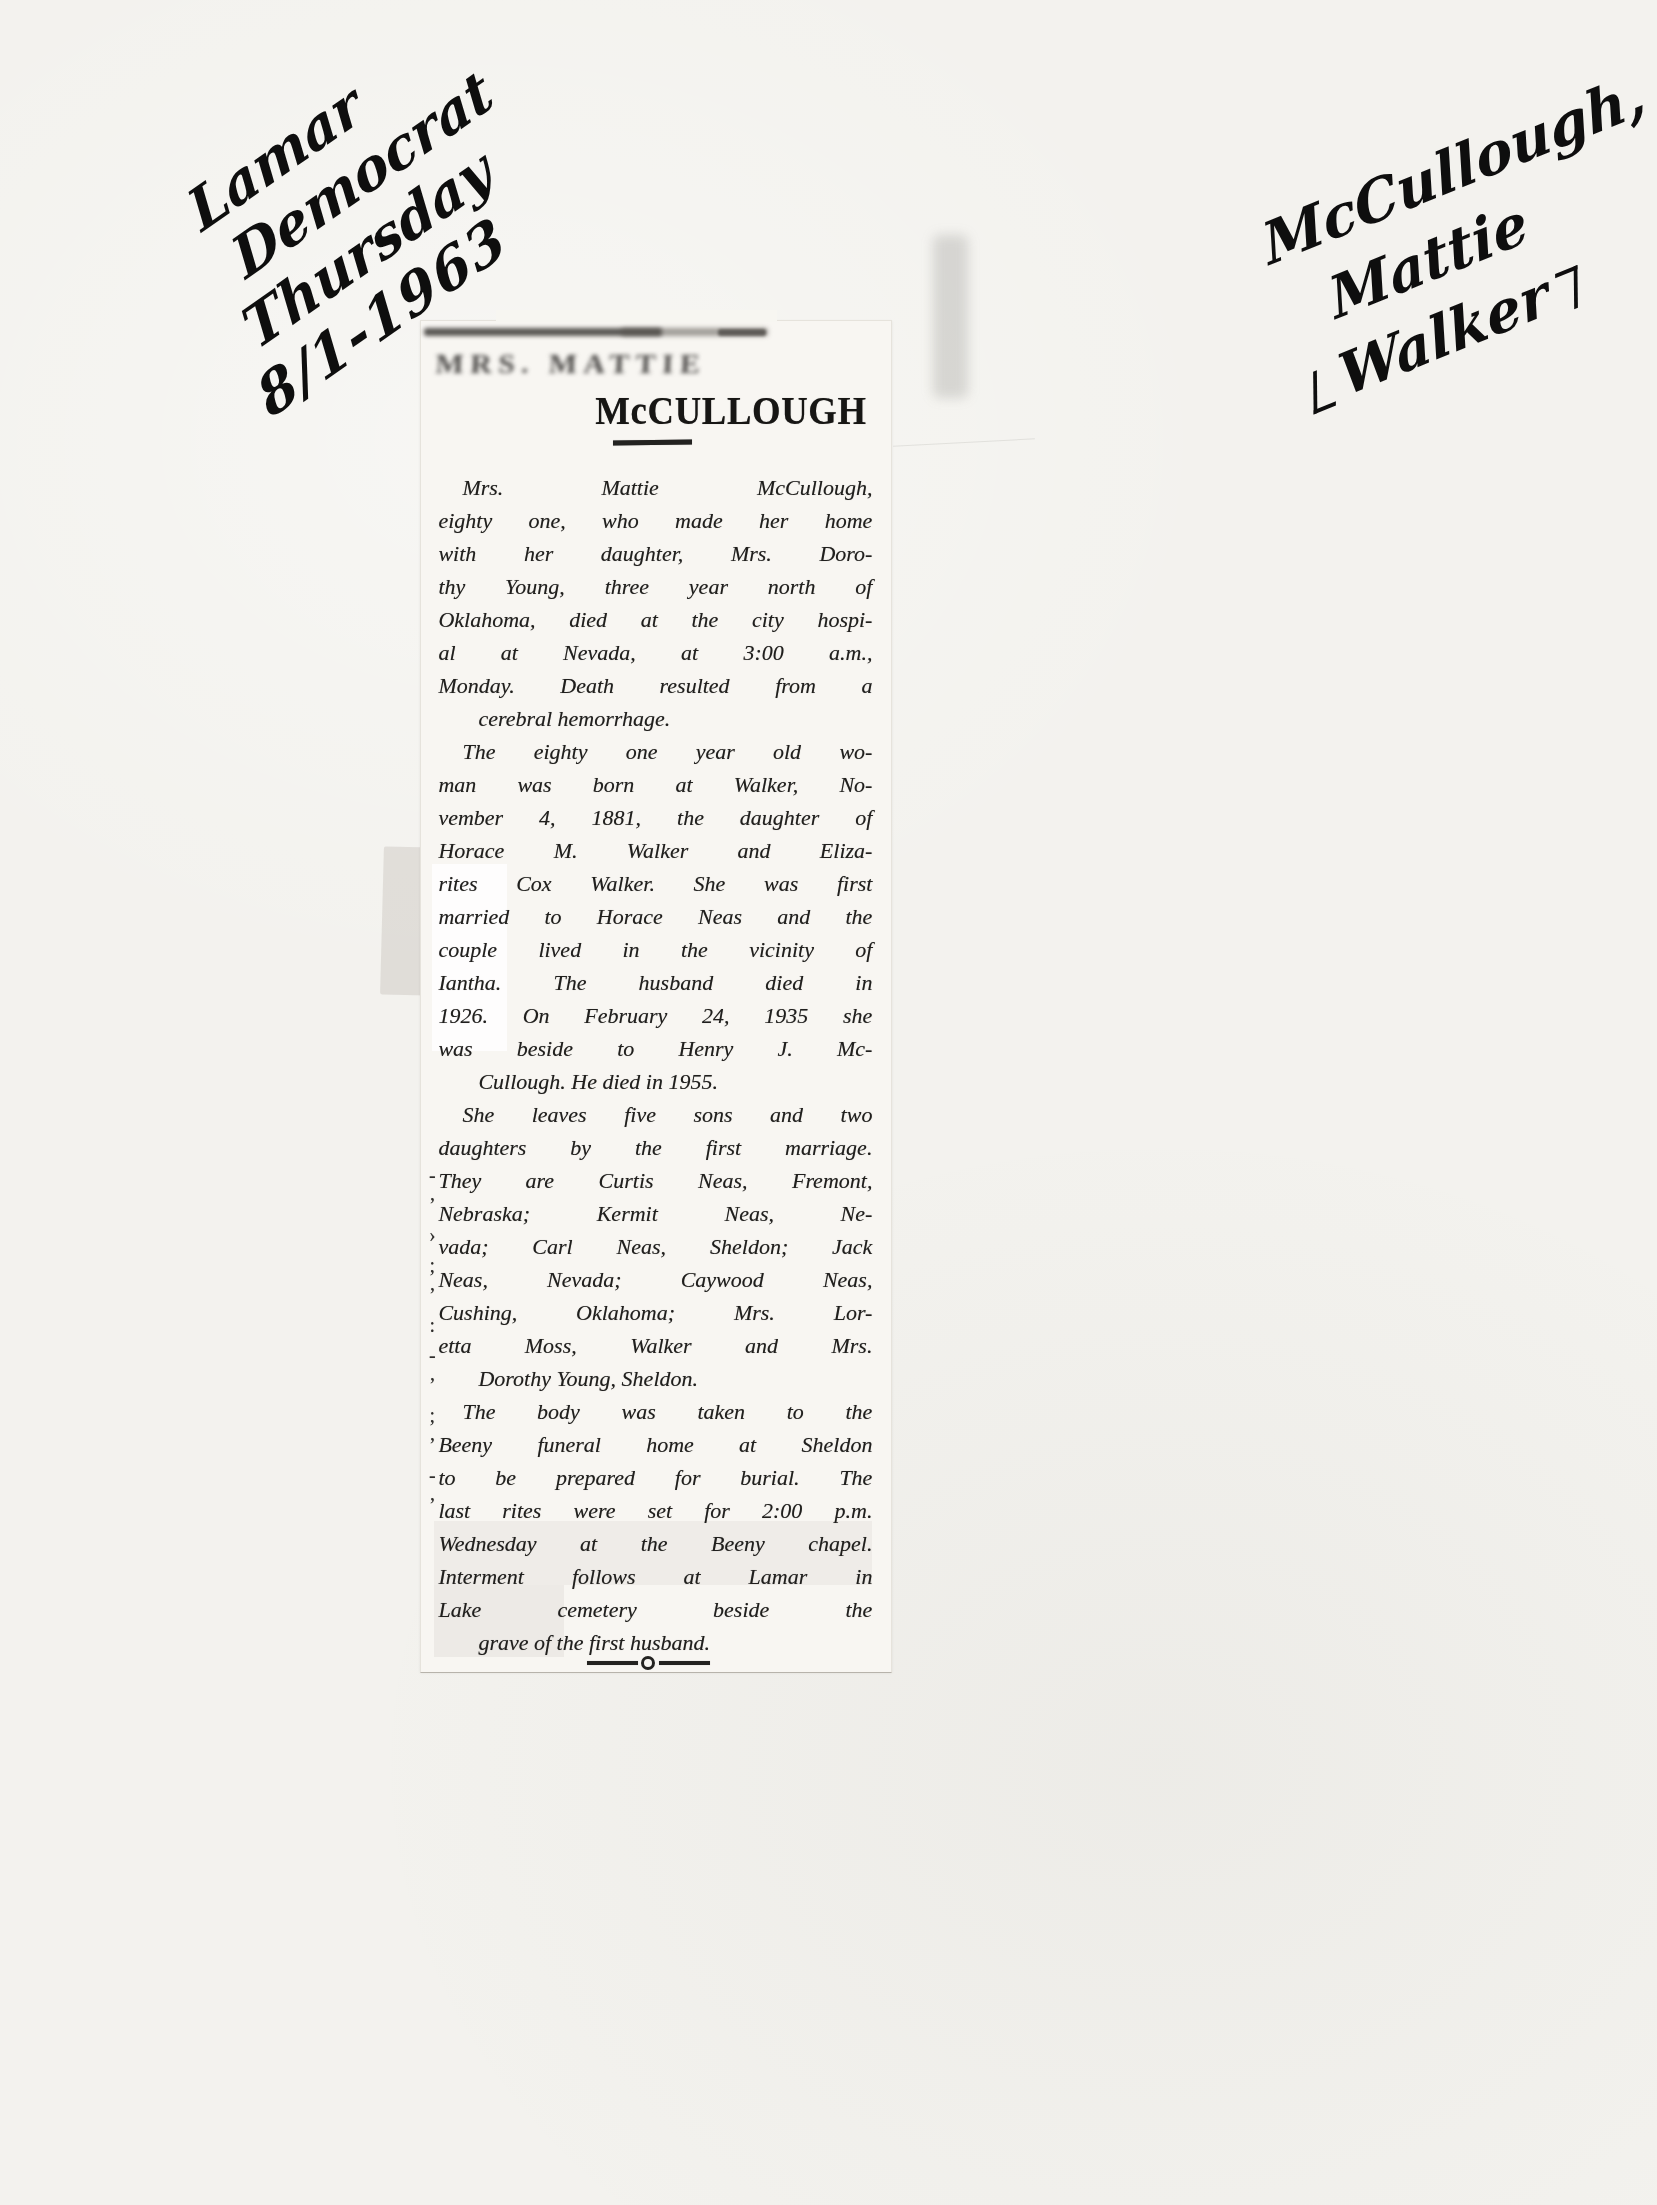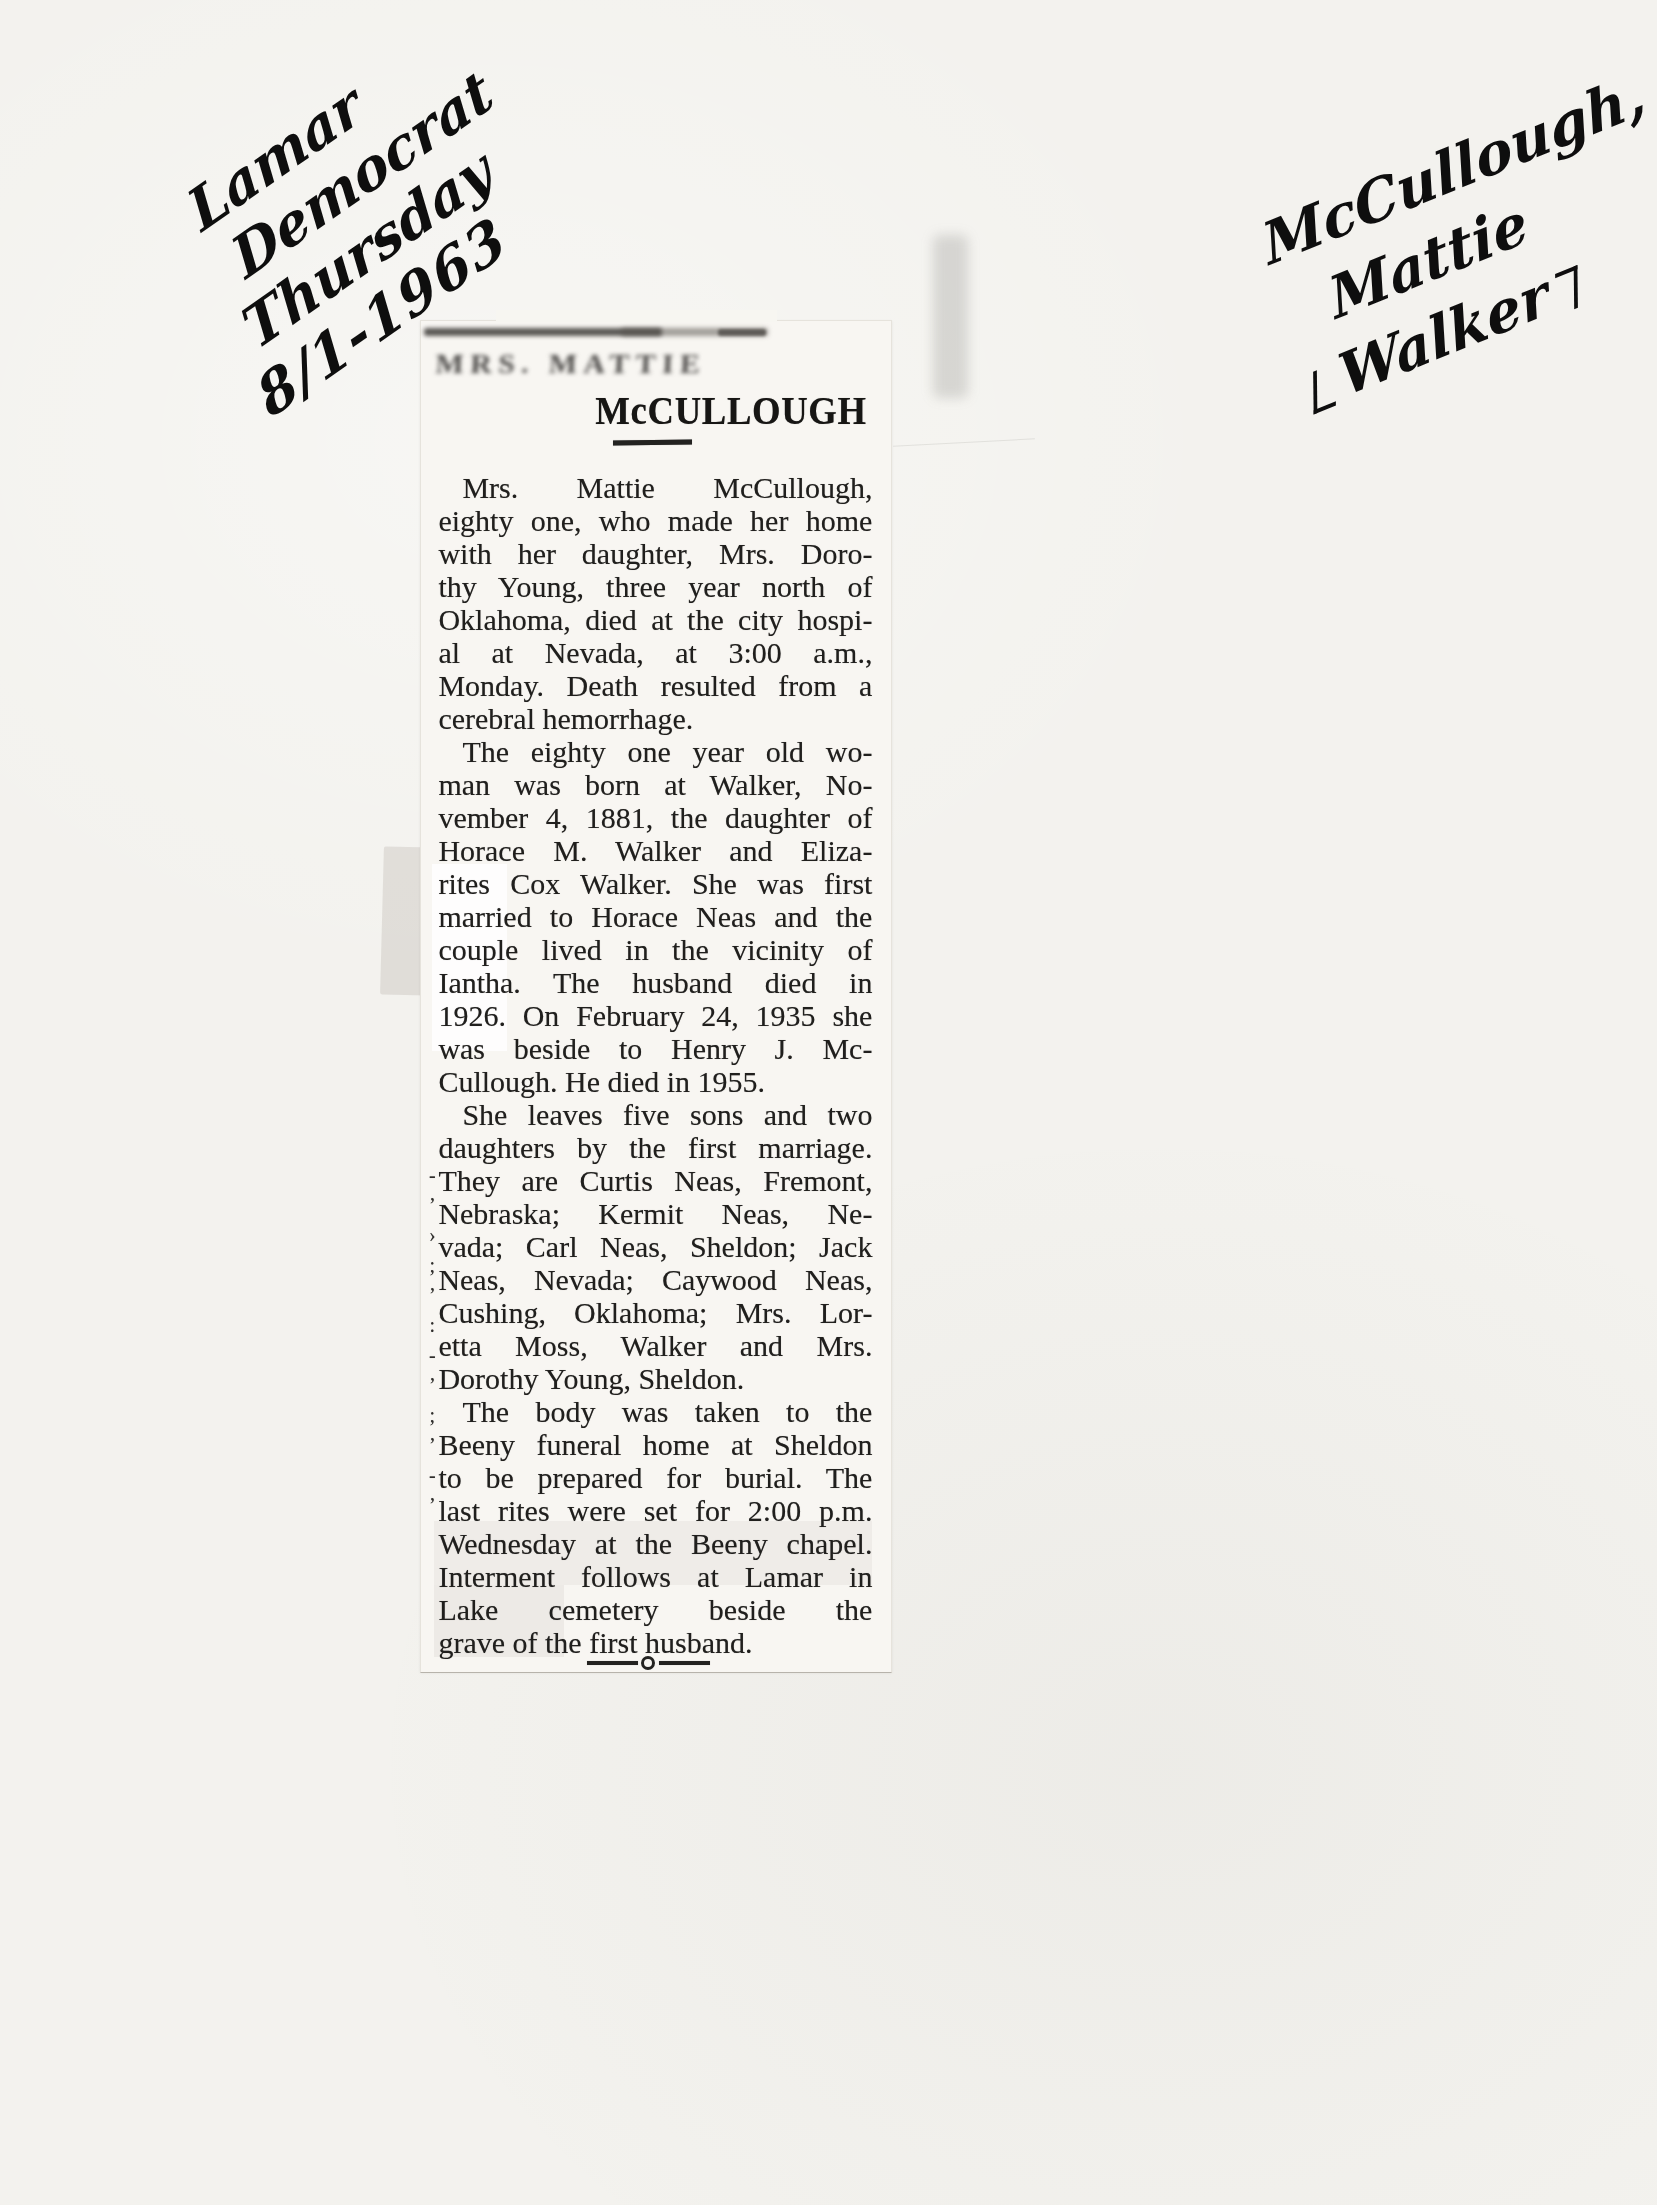--- a/index.html
+++ b/index.html
@@ -77,29 +77,30 @@
     white-space:nowrap;
   }
   .title-rule{
     position:absolute;left:192px;top:119px;width:79px;height:4.7px;
     background:#232220;transform:rotate(-.6deg);
     box-shadow:0 0 0.7px rgba(0,0,0,.5);
   }
 
   .obit-body{
     position:absolute;left:17.4px;top:150px;width:434px;
-    font-size:30px;line-height:33px;color:#201f1d;
+    font-size:22px;line-height:33px;color:#201f1d;
     text-shadow:0 0 0.7px rgba(20,20,20,.45);
+    font-style:italic;
   }
   .obit-line{
     text-align:justify;text-align-last:justify;
     height:33px;white-space:normal;
   }
   .obit-line.first{text-indent:24px;}
-  .obit-line.last{text-align-last:left;}
+  .obit-line.last{text-align-last:left;margin-left:40px;}
 
   .margin-marks{
     position:absolute;left:2.7px;top:839px;width:17.4px;
     font-size:20px;line-height:30px;color:#2e2d2b;text-align:center;
     text-shadow:0 0 0.7px rgba(0,0,0,.4);
   }
   .margin-mark{display:block;height:30px;}
 
   .hl-rect{
     position:absolute;left:10.7px;top:543px;width:75px;height:187px;

